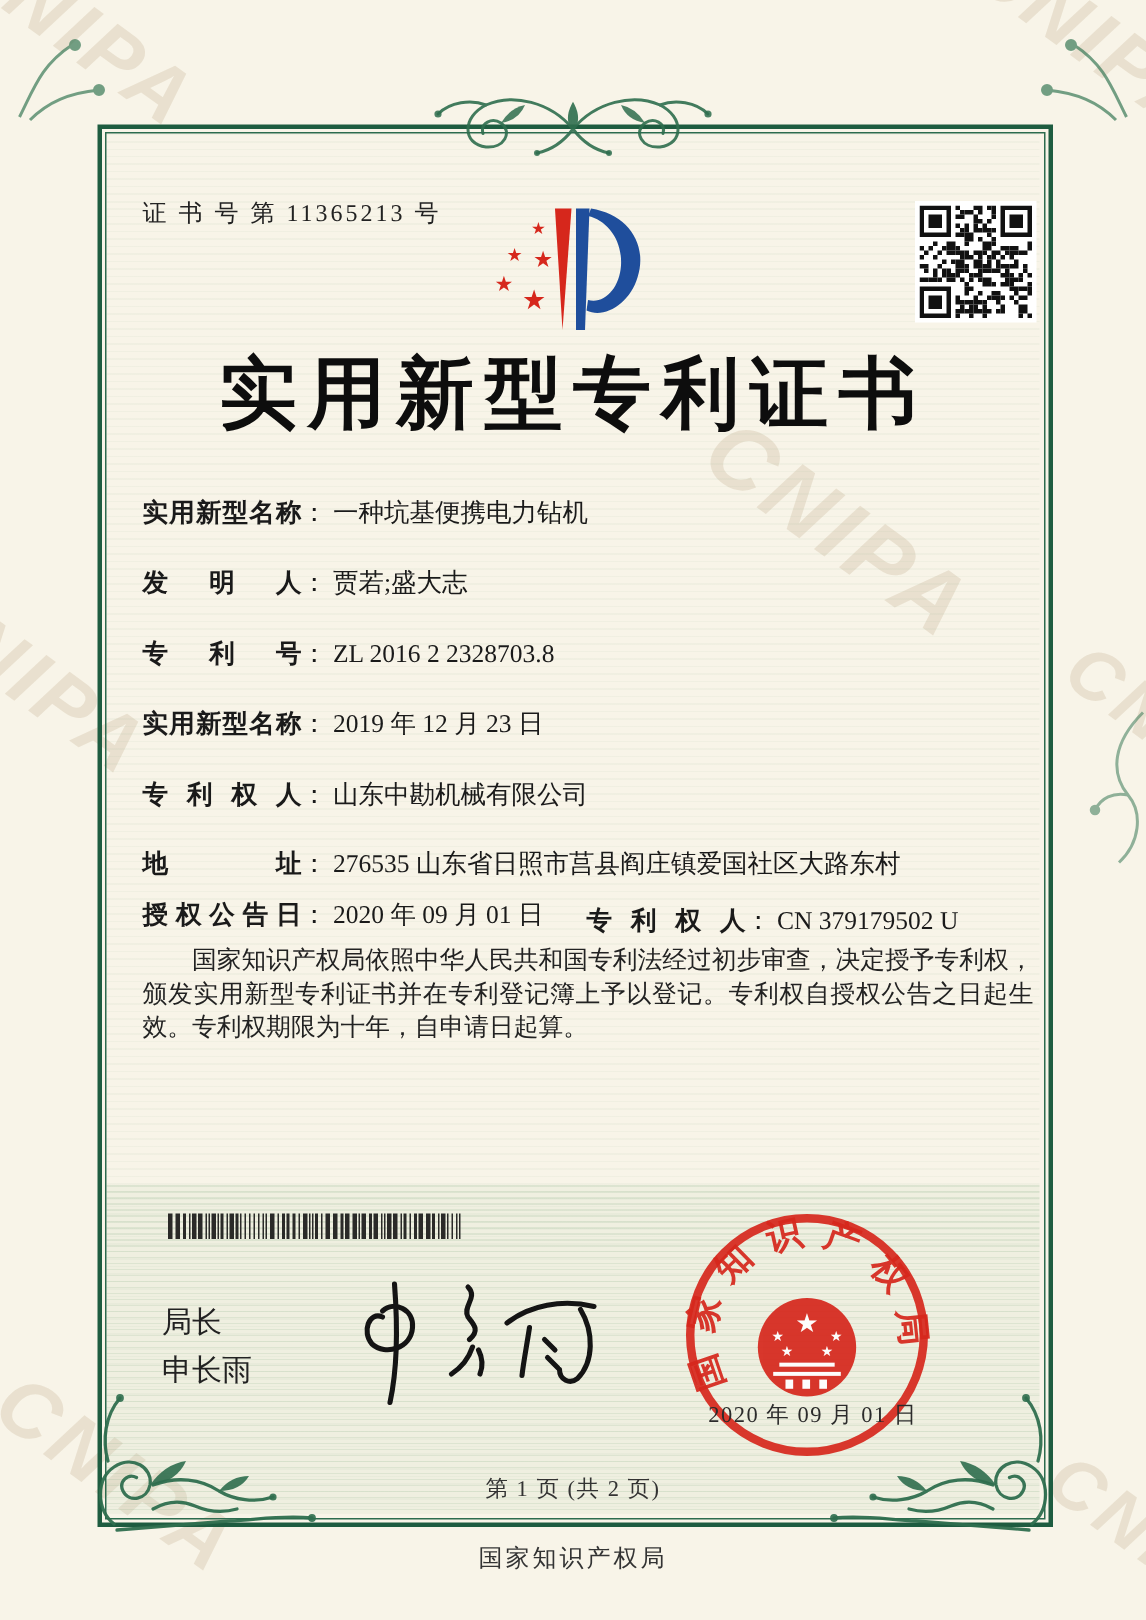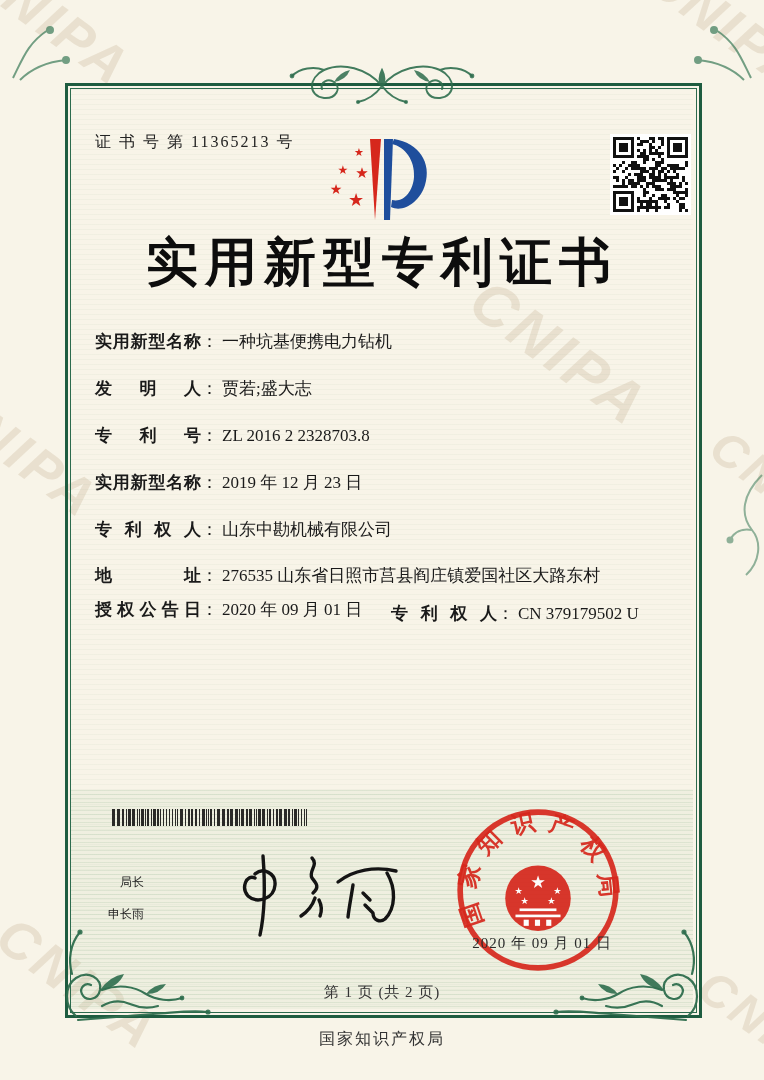--- a/index.html
+++ b/index.html
@@ -57,21 +57,21 @@
   
   .body-text{
     left:95px;top:629px;width:594px;font-size:16.5px;line-height:22.5px;
     text-align:justify;color:#222;
   }
   .body-text p{margin:0;text-indent:2em;}
   
   .barcode{left:112px;top:809px;height:17px;display:flex;align-items:stretch;}
   .barcode span{display:block;background:#2a2a28;}
   .director{left:108px;top:866px;font-family:"Liberation Sans","DejaVu Sans",sans-serif;
-    font-size:12px;color:#222;line-height:32px;text-align:right;}
+    font-size:20px;color:#222;line-height:32px;}
   .sig{left:222px;top:838px;}
   .seal{left:454px;top:806px;}
   .seal-date{
     left:462px;top:934px;width:160px;text-align:center;
     font-size:15px;letter-spacing:1px;color:#2b2b2b;
   }
   .page-info{
     left:65px;top:983px;width:634px;text-align:center;font-size:15px;color:#333;
     letter-spacing:1px;
   }
@@ -459,20 +459,21 @@
   </div>
   <div class="field-row" style="top:268px;">
     <span class="field-label">授权公告日</span><span class="field-colon">：</span><span>2020 年 09 月 01 日</span>
   </div>
   <div class="field-row" style="top:272px;left:296px;">
     <span class="field-label">专利权人</span><span class="field-colon">：</span><span>CN 379179502 U</span>
   </div>
 </div>
 
 <div class="abs body-text">
+  <p>国家知识产权局依照中华人民共和国专利法经过初步审查，决定授予专利权，颁发实用新型专利证书并在专利登记簿上予以登记。专利权自授权公告之日起生效。专利权期限为十年，自申请日起算。</p>
 </div>
 
 <div class="abs barcode" id="barcode-box">
     <span style="width: 3px; margin-right: 2px;"></span>
     <span style="width: 3px; margin-right: 2px;"></span>
     <span style="width: 2px; margin-right: 2px;"></span>
     <span style="width: 1px; margin-right: 1px;"></span>
     <span style="width: 3px; margin-right: 1px;"></span>
     <span style="width: 3px; margin-right: 2px;"></span>
     <span style="width: 1px; margin-right: 1px;"></span>

